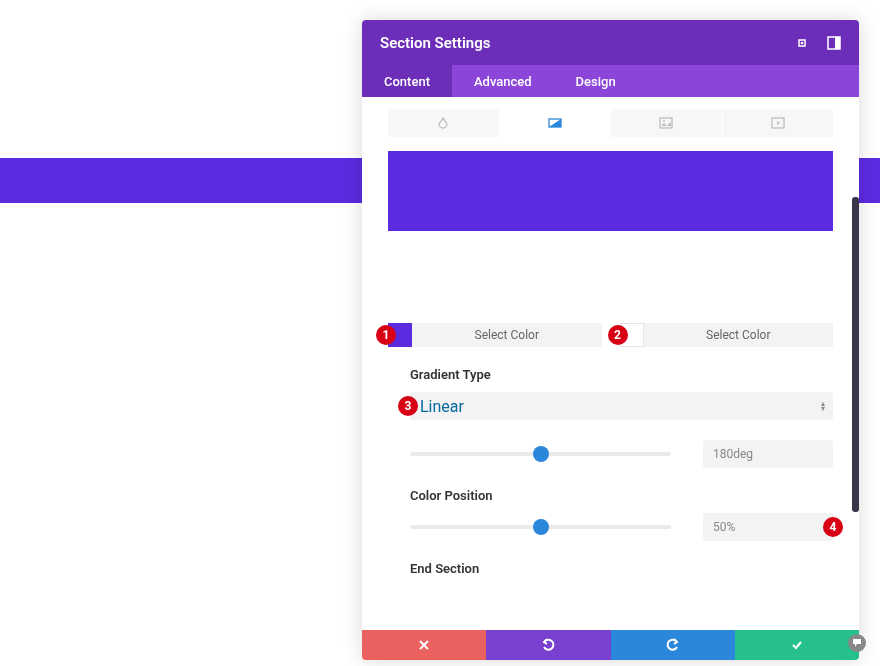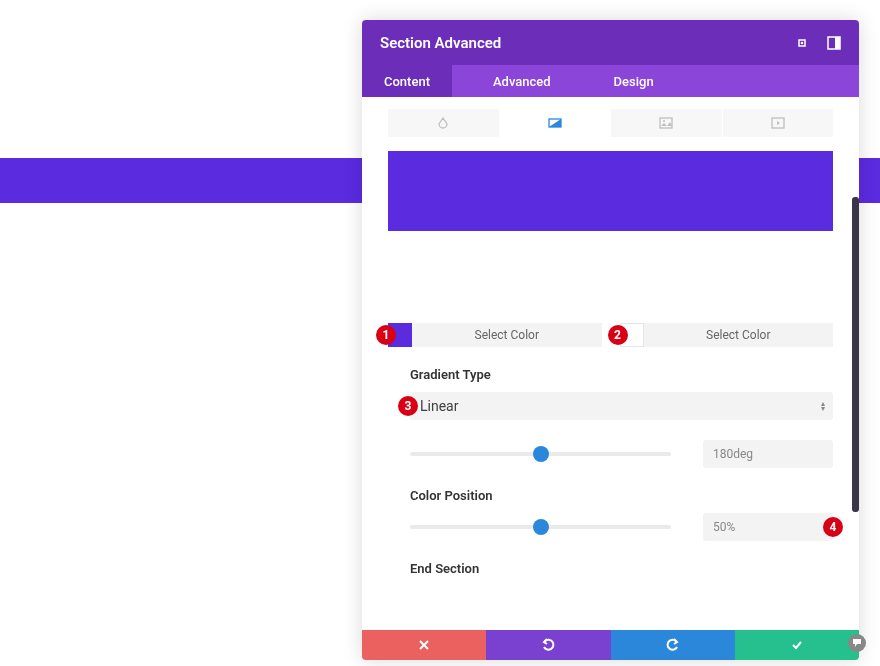--- a/index.html
+++ b/index.html
@@ -8,21 +8,21 @@
   .bg-band { position: absolute; left: 0; top: 158px; width: 100%; height: 45px; background: #5b2be0; }
   
   .panel { position: absolute; left: 362px; top: 20px; width: 497px; height: 640px; background: #fff; box-shadow: 0 0 20px rgba(0,0,0,0.15); border-radius: 4px; overflow: hidden; }
   
   .panel-header { background: #6c2eb9; height: 45px; display: flex; align-items: center; justify-content: space-between; padding: 0 18px; }
   .panel-title { color: #fff; font-size: 15px; font-weight: 600; }
   .panel-header-icons { display: flex; gap: 18px; }
   .header-icon { width: 14px; height: 14px; display: flex; align-items: center; justify-content: center; cursor: pointer; }
   .header-icon svg { width: 14px; height: 14px; fill: #fff; }
   
-  .panel-tabs { background: #8b45d9; height: 32px; display: flex; gap: 19px; }
+  .panel-tabs { background: #8b45d9; height: 32px; display: flex; }
   .panel-tab { padding: 0 22px; display: flex; align-items: center; color: #fff; font-size: 13px; font-weight: 500; cursor: pointer; }
   .panel-tab.active { background: #6c2eb9; }
   
   .panel-body { position: relative; height: 513px; overflow: hidden; padding: 0 26px; }
   
   .scrollbar-indicator { position: absolute; right: 0; top: 100px; width: 7px; height: 315px; background: #3a3548; border-radius: 3px; }
   
   .bg-type-row { display: flex; gap: 0; margin-top: 12px; }
   .bg-type-btn { flex: 1; height: 28px; background: #f7f7f7; display: flex; align-items: center; justify-content: center; cursor: pointer; border-right: 1px solid #fff; }
   .bg-type-btn:last-child { border-right: none; }
@@ -36,21 +36,21 @@
   .color-group { position: relative; display: flex; flex: 1; align-items: stretch; }
   .swatch { width: 24px; height: 24px; cursor: pointer; }
   .swatch.purple { background: #5b2be0; }
   .swatch.white { background: #fff; border: 1px solid #e5e5e5; }
   .select-color-btn { flex: 1; height: 24px; background: #f3f3f3; display: flex; align-items: center; justify-content: center; font-size: 12px; color: #666; cursor: pointer; font-weight: 400; }
   
   .field { margin-top: 20px; margin-left: 22px; }
   .field-label { font-size: 13px; font-weight: 600; color: #333; margin-bottom: 10px; }
   
   .select-wrap { position: relative; background: #f3f3f3; height: 28px; display: flex; align-items: center; padding: 0 10px; border-radius: 3px; cursor: pointer; }
-  .select-value { font-size: 14px; color: #404040; }
+  .select-value { font-size: 16px; color: #0369a1; }
   .select-arrows { position: absolute; right: 8px; top: 50%; transform: translateY(-50%); display: flex; flex-direction: column; line-height: 5px; font-size: 8px; color: #888; }
   
   .slider-row { display: flex; align-items: center; gap: 32px; }
   .slider-track { position: relative; flex: 1; height: 4px; background: #eaeaea; border-radius: 2px; cursor: pointer; }
   .slider-handle { position: absolute; top: 50%; left: 50%; transform: translate(-50%, -50%); width: 16px; height: 16px; background: #2b87da; border-radius: 50%; cursor: grab; }
   .slider-input { width: 130px; height: 28px; background: #f3f3f3; border: none; padding: 0 10px; font-size: 12px; color: #888; border-radius: 3px; }
   
   .footer-bar { position: absolute; left: 0; bottom: 0; width: 100%; height: 30px; display: flex; }
   .footer-btn { flex: 1; display: flex; align-items: center; justify-content: center; cursor: pointer; }
   .footer-btn.red { background: #eb6160; }
@@ -65,21 +65,21 @@
   .chat-bubble svg { width: 10px; height: 10px; fill: #fff; }
 </style>
 </head>
 <body>
 
 <div class="bg-band"></div>
 
 <div class="panel">
 
   <div class="panel-header">
-    <div class="panel-title">Section Advanced</div>
+    <div class="panel-title">Section Settings</div>
     <div class="panel-header-icons">
       <div class="header-icon">
         <svg viewBox="0 0 14 14">
             <rect x="4" y="4" width="6" height="6" fill="none" stroke="#fff" stroke-width="1.5"></rect>
             <circle cx="7" cy="7" r="1.3"></circle>
           </svg>
       </div>
       <div class="header-icon">
         <svg viewBox="0 0 14 14">
             <rect x="1" y="1" width="12" height="12" fill="none" stroke="#fff" stroke-width="1.5"></rect>

